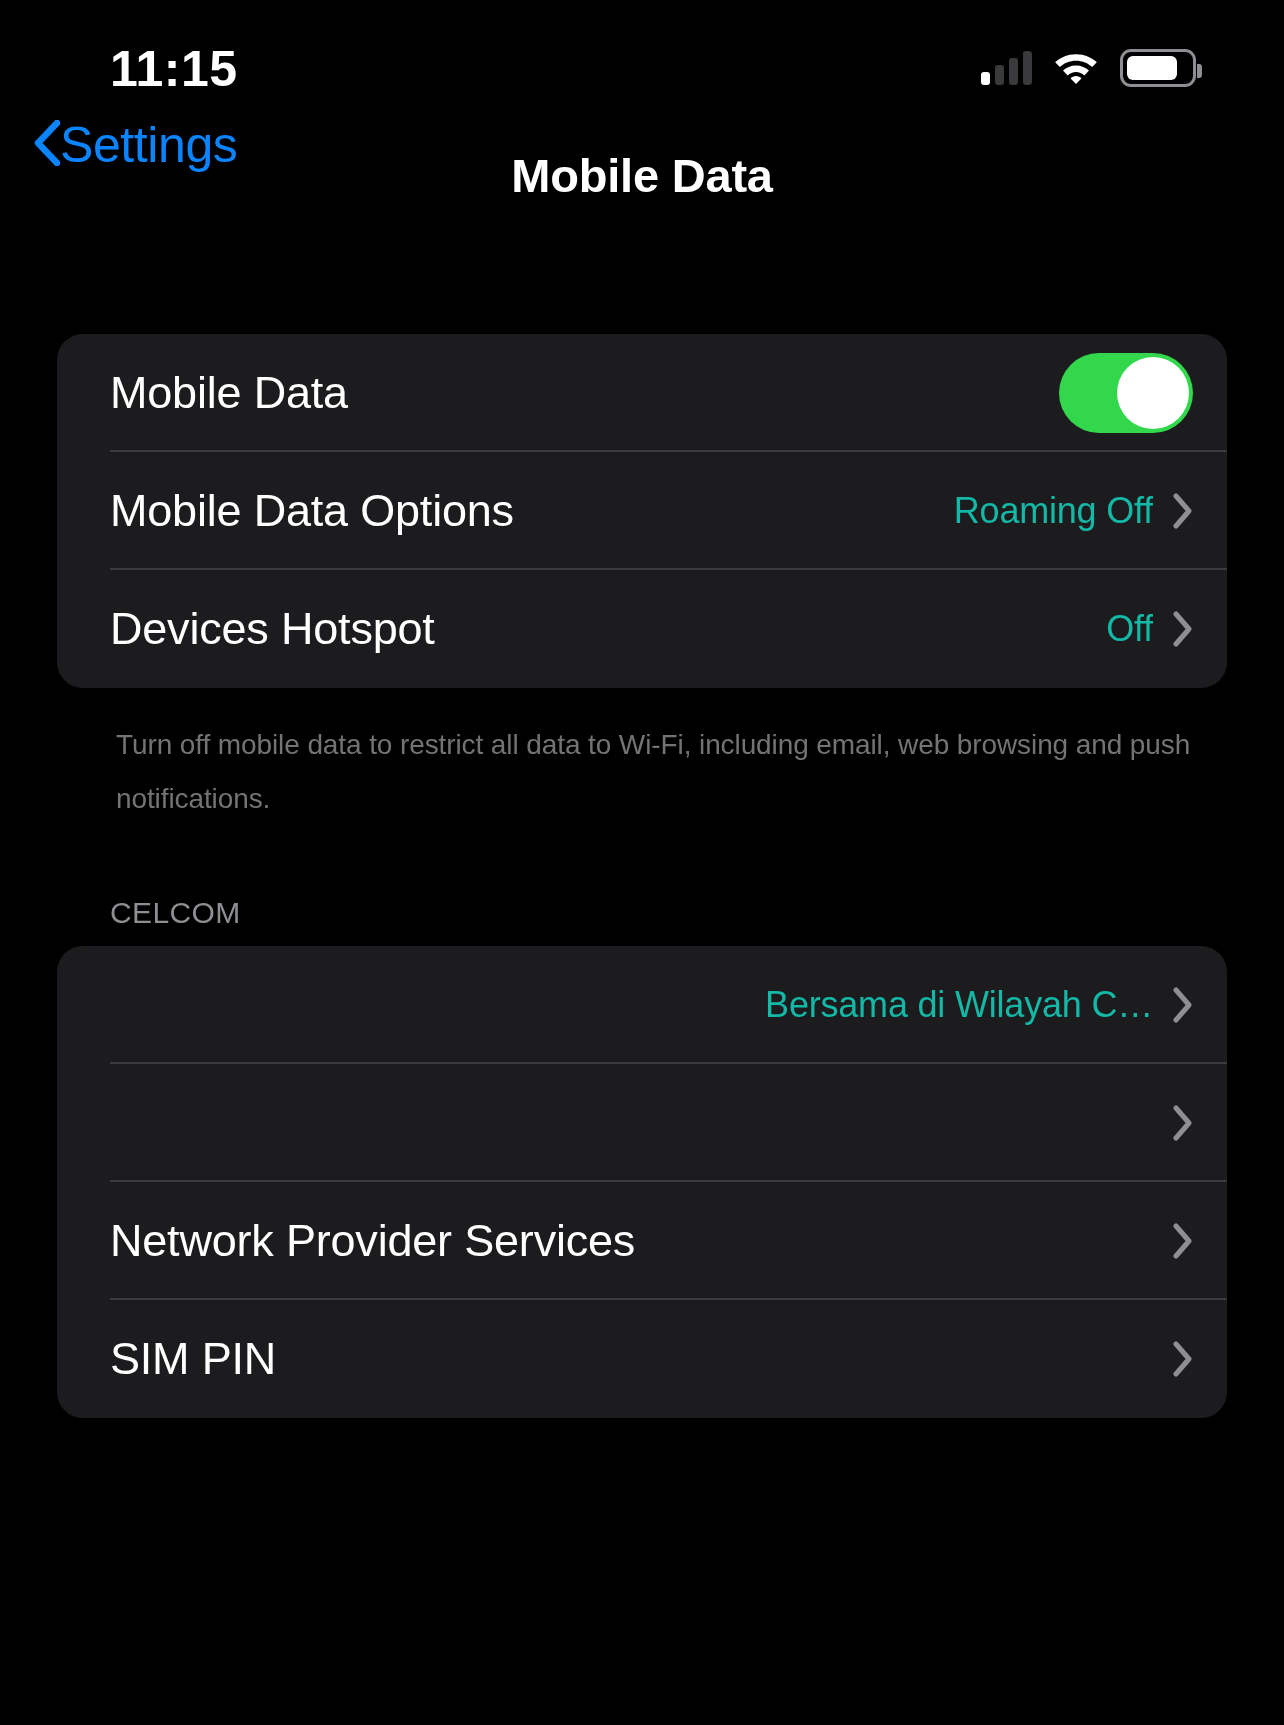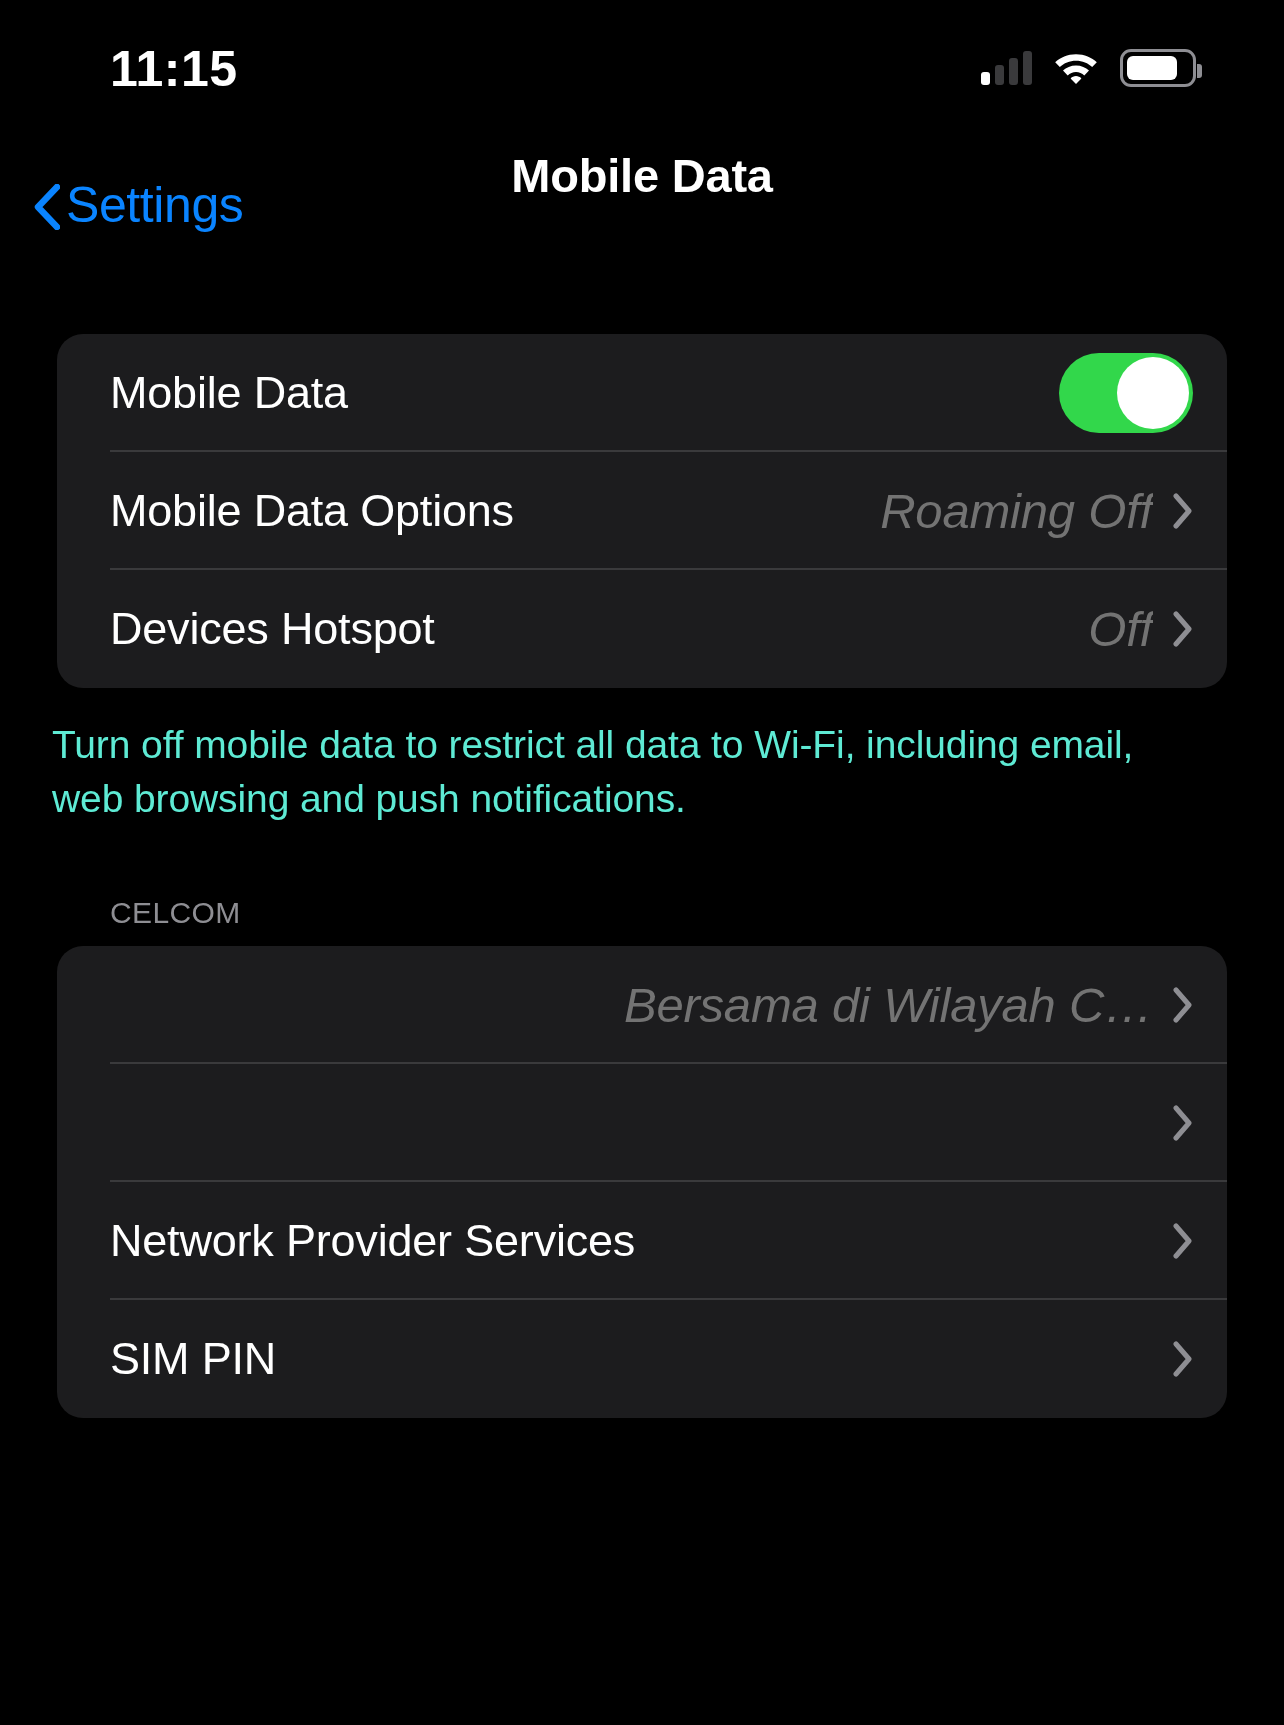--- a/index.html
+++ b/index.html
@@ -92,22 +92,22 @@
   .nav-bar {
     position: relative;
     height: 110px;
   }
   .nav-back {
     position: absolute;
     left: 34px;
     top: 0;
     height: 110px;
     display: flex;
-    align-items: flex-end;
-    gap: 6px;
+    align-items: flex-start;
+    gap: 0;
     cursor: pointer;
   }
   .nav-back .chev {
     width: 26px;
     height: 46px;
     display: block;
   }
   .nav-back-label {
     font-size: 50px;
     color: #0a84ff;
@@ -164,27 +164,26 @@
     white-space: nowrap;
   }
   .row-right {
     margin-left: auto;
     display: flex;
     align-items: center;
     gap: 20px;
     min-width: 0;
   }
   .row-value {
-    font-size: 49px;
-    color: #737373;
+    font-size: 36px;
+    color: #14b8a6;
     letter-spacing: -0.2px;
     white-space: nowrap;
     overflow: hidden;
     text-overflow: ellipsis;
-    font-style: italic;
   }
   .chevron-right {
     width: 20px;
     height: 36px;
     flex: 0 0 auto;
     display: block;
   }
 
   
   .toggle {
@@ -201,24 +200,24 @@
     top: 4px;
     left: 58px;
     width: 72px;
     height: 72px;
     border-radius: 50%;
     background: #ffffff;
   }
 
   
   .footer-note {
-    margin: 30px 80px 0 52px;
-    font-size: 39px;
+    margin: 30px 80px 0 116px;
+    font-size: 28px;
     line-height: 54px;
-    color: #5eead4;
+    color: #737373;
     letter-spacing: -0.1px;
   }
 
   
   .group-header {
     margin: 70px 0 16px 110px;
     font-size: 30px;
     color: #8e8e93;
     letter-spacing: 0.4px;
   }

